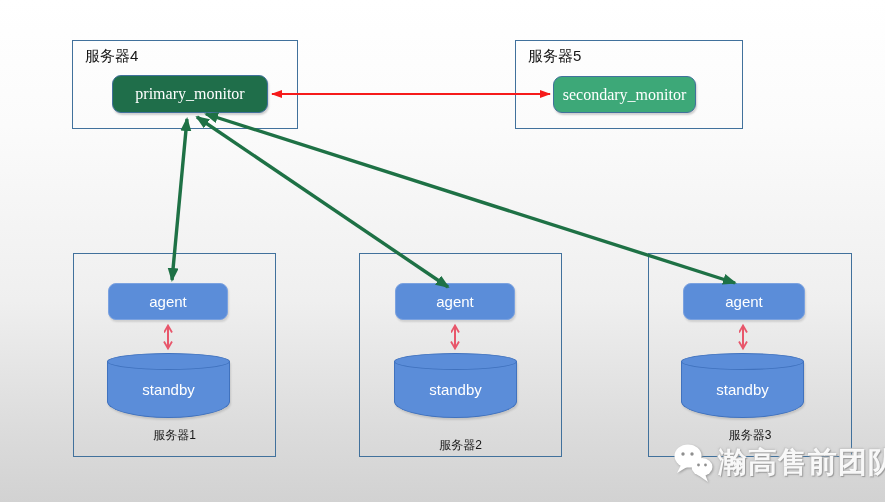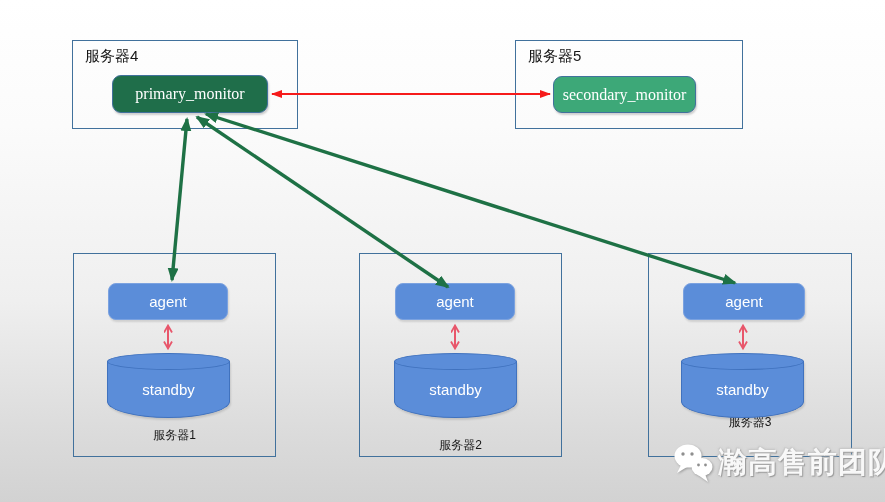--- a/index.html
+++ b/index.html
@@ -92,21 +92,21 @@
   <div class="agent-pill" style="left:395px;top:283px;width:120px;height:37px;">
     <span>agent</span>
   </div>
   <div class="cylinder" style="left:394px;top:353px;width:123px;height:65px;">
     <div class="cyl-top"></div>
     <div class="cyl-body"></div>
     <div class="cyl-label">standby</div>
   </div>
 
   <div class="server-box" style="left:648px;top:253px;width:204px;height:204px;">
-    <div class="server-box-label" style="top:160px;">服务器3</div>
+    <div class="server-box-label" style="top:173px;">服务器3</div>
   </div>
   <div class="agent-pill" style="left:683px;top:283px;width:122px;height:37px;">
     <span>agent</span>
   </div>
   <div class="cylinder" style="left:681px;top:353px;width:123px;height:65px;">
     <div class="cyl-top"></div>
     <div class="cyl-body"></div>
     <div class="cyl-label">standby</div>
   </div>
 

